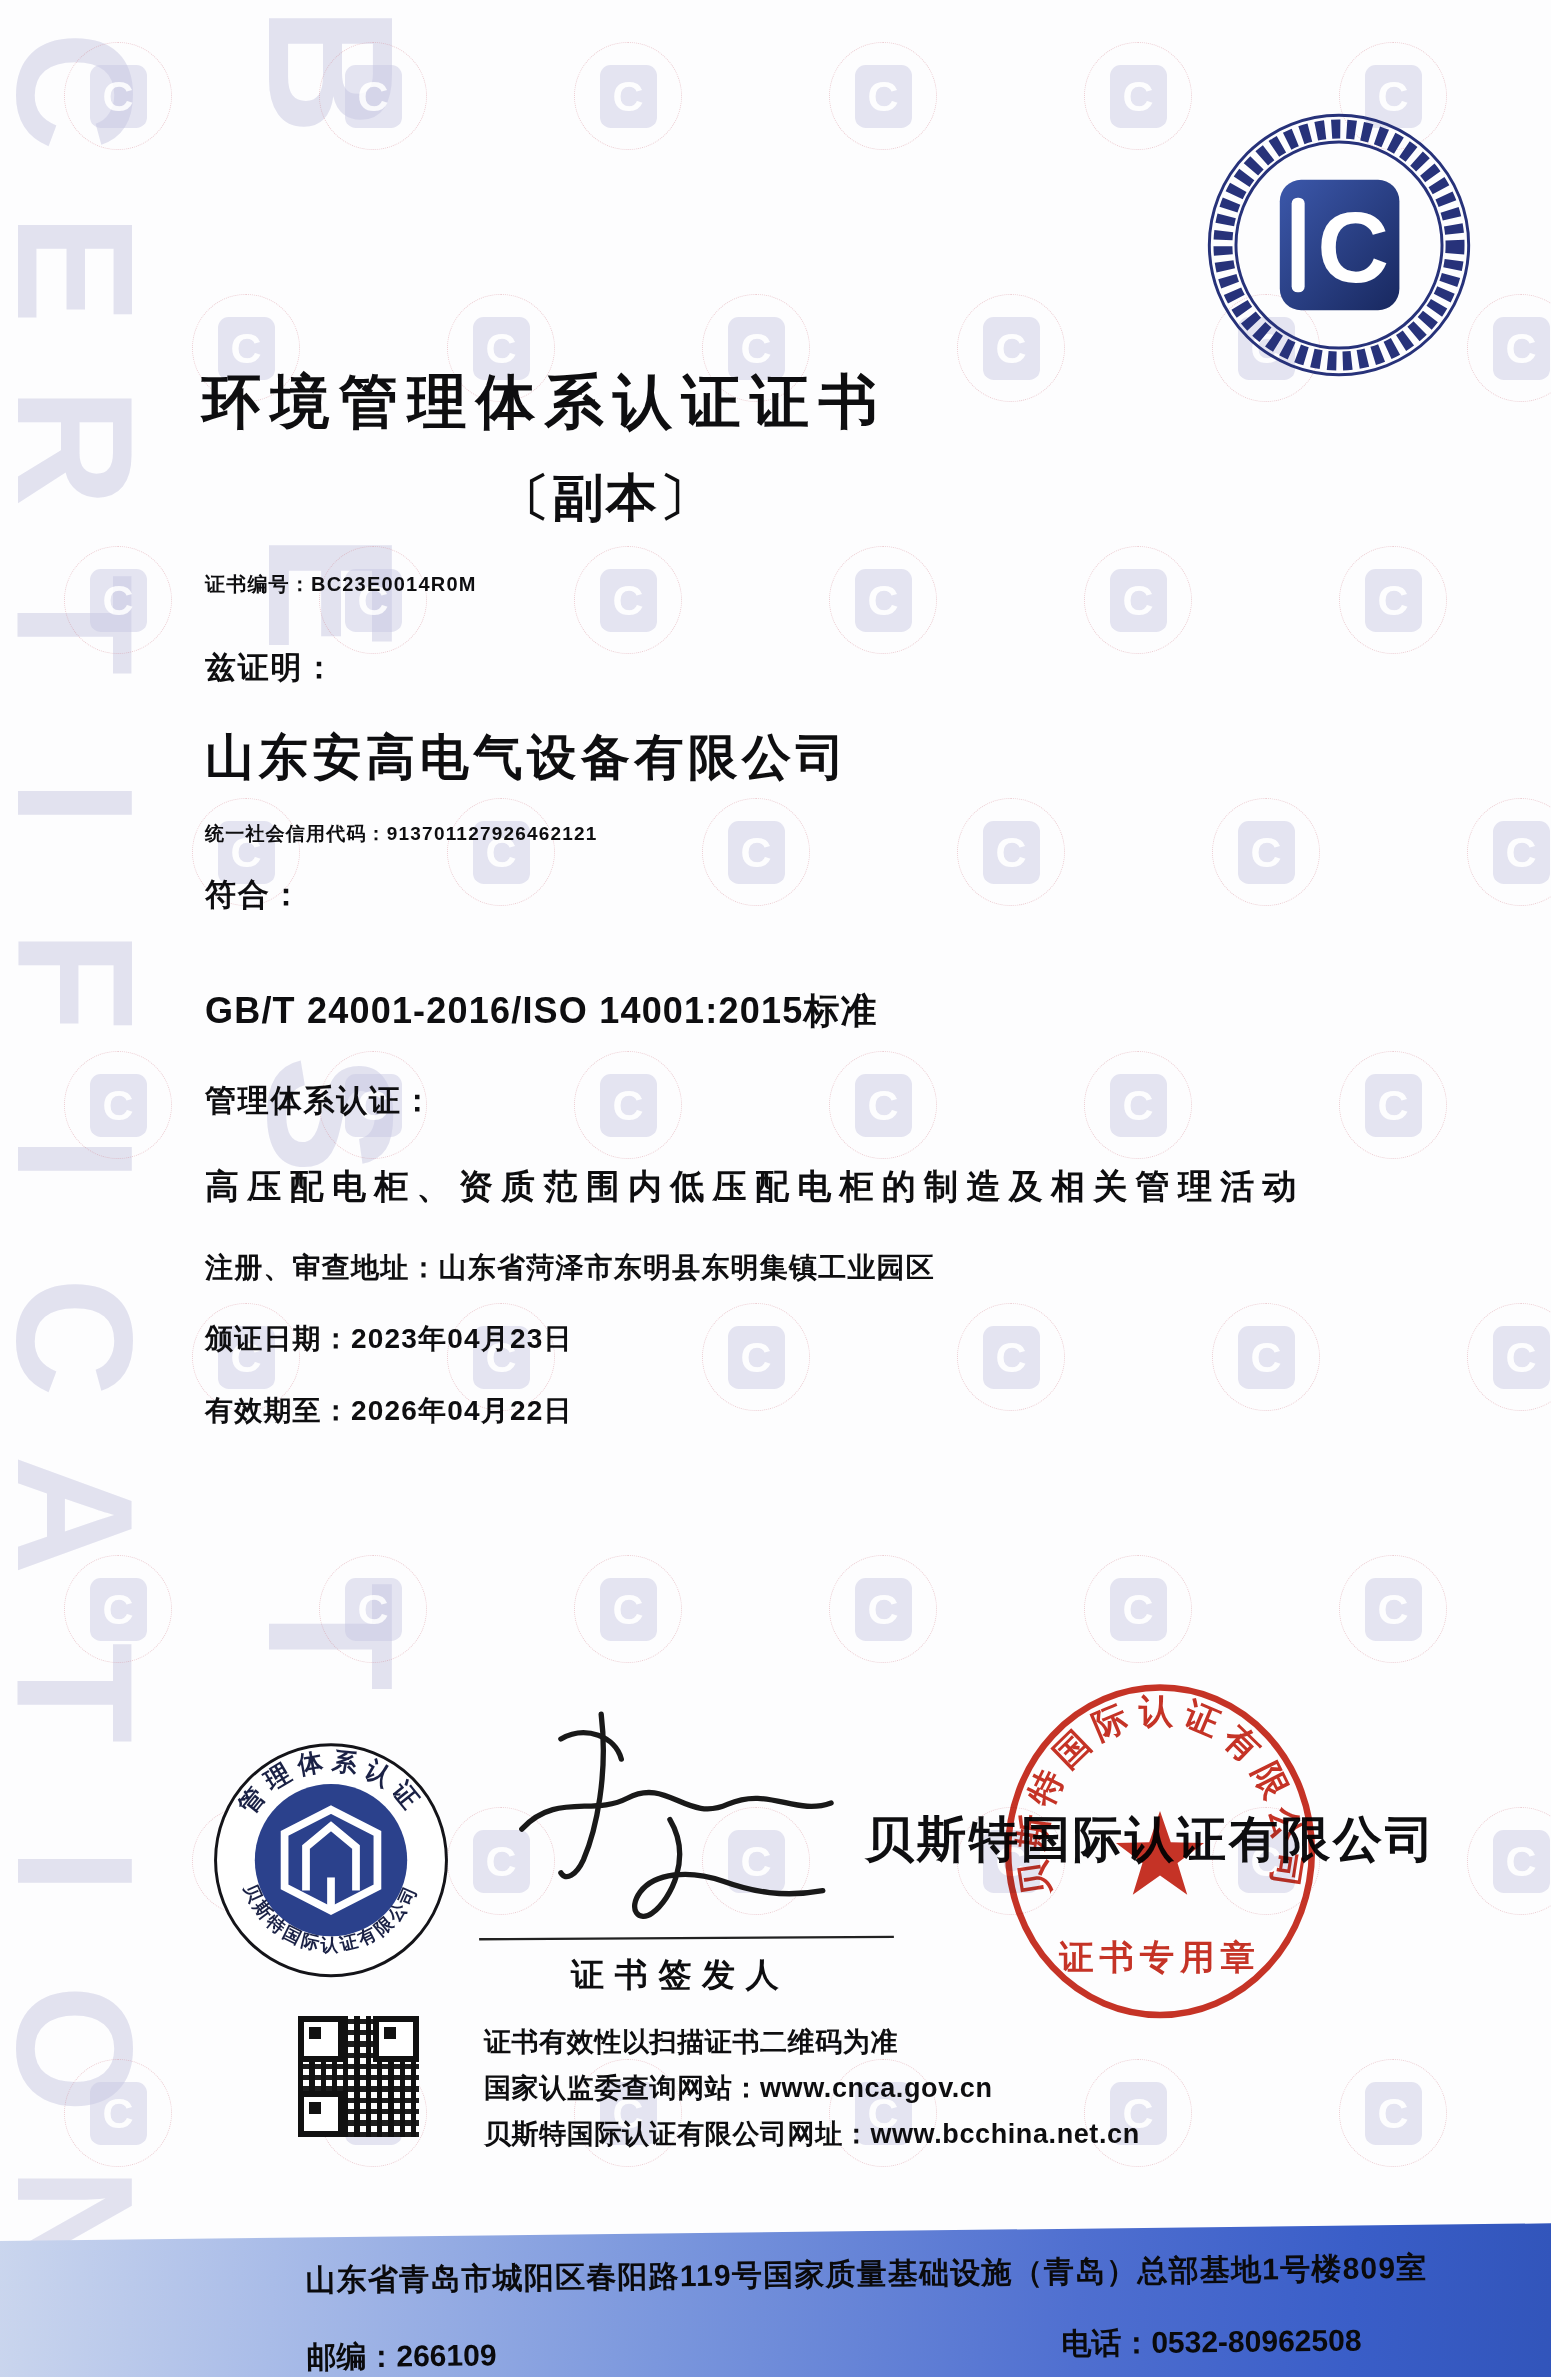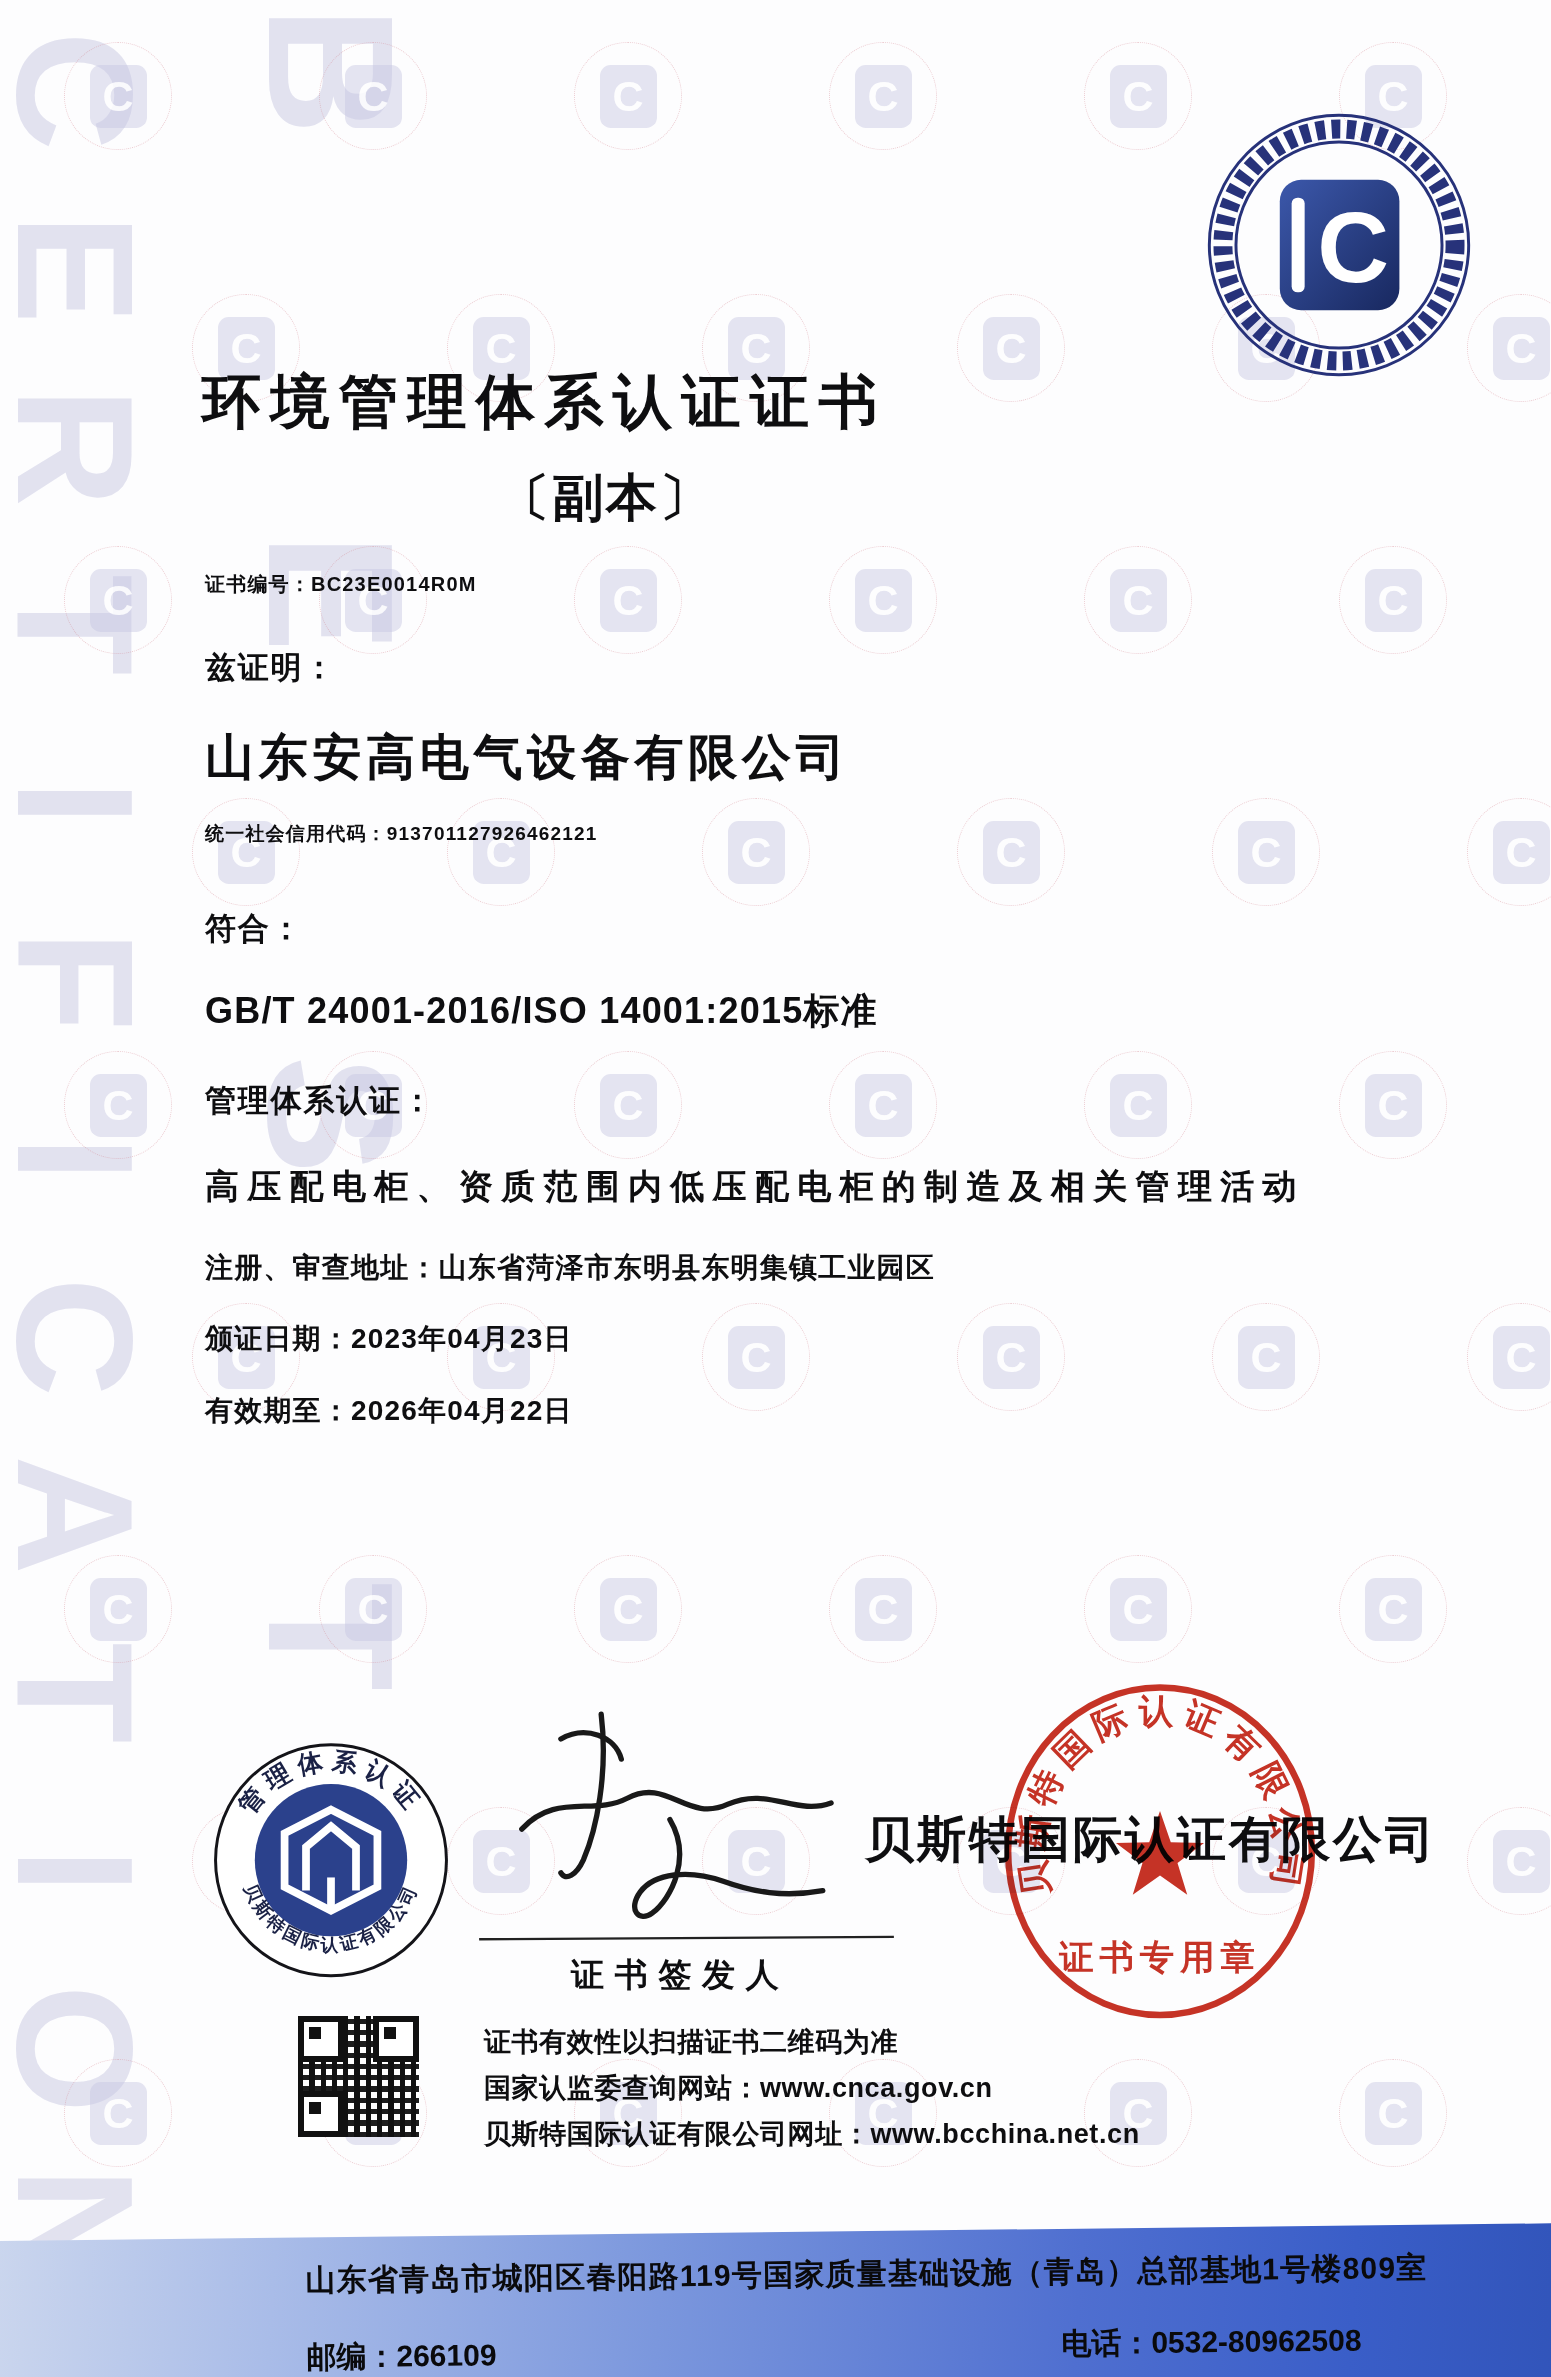--- a/index.html
+++ b/index.html
@@ -295,21 +295,21 @@
   </div>
 
   <div class="abs line52" style="left:205px; top:647px;">兹证明：</div>
 
   <div class="abs company">山东安高电气设备有限公司</div>
 
   <div class="abs line48" style="left:205px; top:821px; font-size:19px;">
     <span>统一社会信用代码：</span><span>913701127926462121</span>
   </div>
 
-  <div class="abs line52" style="left:205px; top:908px;text-align:center;">符合：</div>
+  <div class="abs line52" style="left:205px; top:874px;text-align:center;">符合：</div>
 
   <div class="abs standard">GB/T 24001-2016/ISO 14001:2015标准</div>
 
   <div class="abs line52" style="left:205px; top:1080px;">管理体系认证：</div>
 
   <div class="abs line48" style="left:205px; top:1249px; font-size:28px;">
     <span>注册、审查地址：</span><span>山东省菏泽市东明县东明集镇工业园区</span>
   </div>
 
   <div class="abs scope">高压配电柜、资质范围内低压配电柜的制造及相关管理活动</div>

